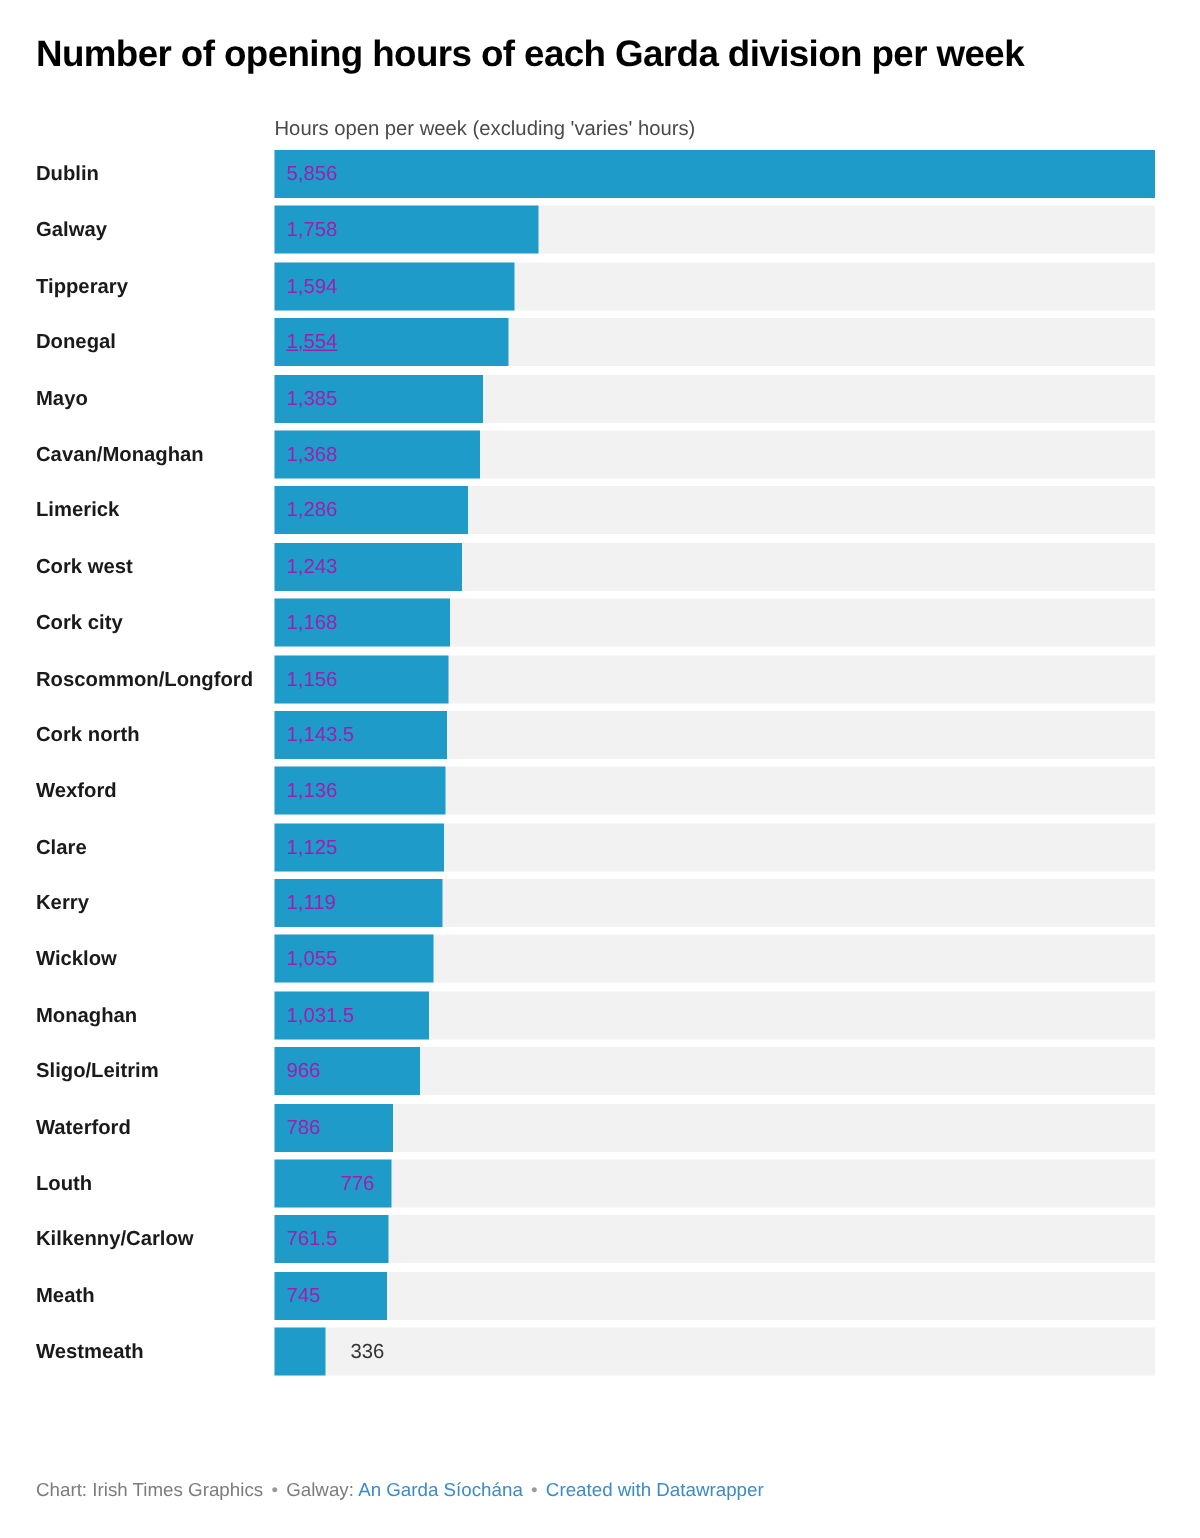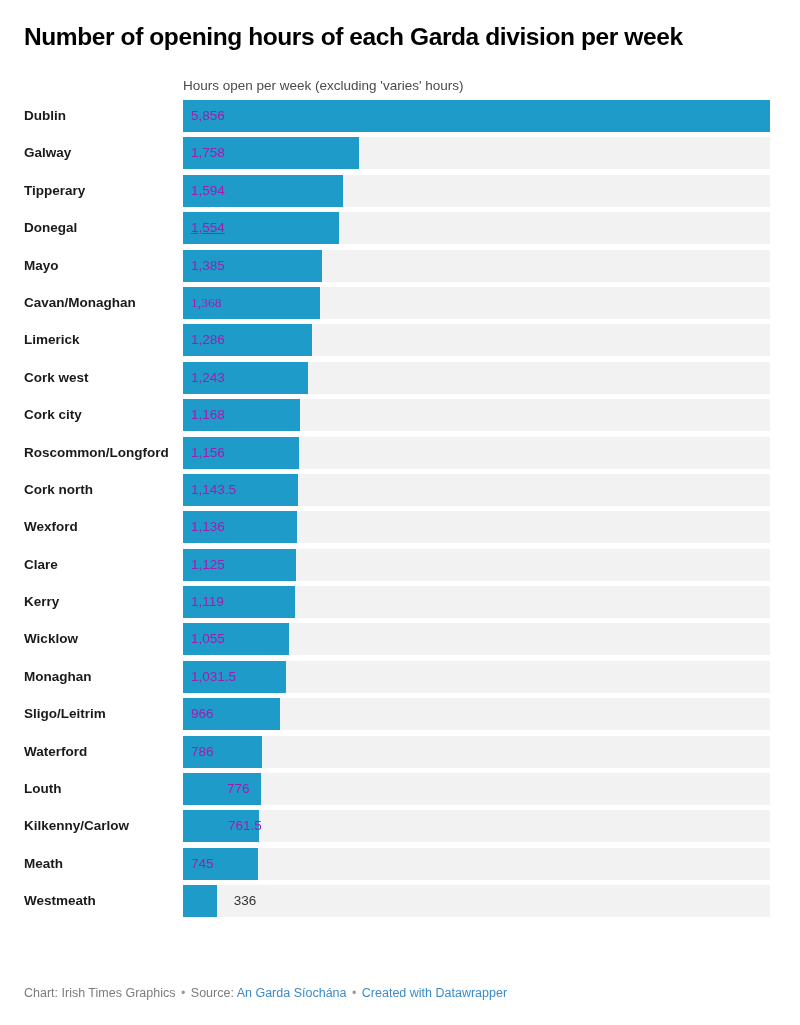--- a/index.html
+++ b/index.html
@@ -164,21 +164,21 @@
         <div class="row-label">Mayo</div>
         <div class="track">
           <div class="bar" style="width: 138.831px; background: rgb(31, 155, 201);"></div>
           <div class="bar-value inside" style="left: 8px;">1,385</div>
         </div>
       </div>
       <div class="bar-row">
         <div class="row-label">Cavan/Monaghan</div>
         <div class="track">
           <div class="bar" style="width: 137.127px; background: rgb(31, 155, 201);"></div>
-          <div class="bar-value inside" style="left: 8px; font-family: Liberation Serif, serif;">1,368</div>
+          <div class="bar-value inside" style="left: 8px;">1,368</div>
         </div>
       </div>
       <div class="bar-row">
         <div class="row-label">Limerick</div>
         <div class="track">
           <div class="bar" style="width: 128.907px; background: rgb(31, 155, 201);"></div>
           <div class="bar-value inside" style="left: 8px;">1,286</div>
         </div>
       </div>
       <div class="bar-row">
@@ -262,21 +262,21 @@
         <div class="row-label">Louth</div>
         <div class="track">
           <div class="bar" style="width: 77.7855px; background: rgb(31, 155, 201);"></div>
           <div class="bar-value inside" style="left: 8px; margin-left: 36px;">776</div>
         </div>
       </div>
       <div class="bar-row">
         <div class="row-label">Kilkenny/Carlow</div>
         <div class="track">
           <div class="bar" style="width: 76.3321px; background: rgb(31, 155, 201);"></div>
-          <div class="bar-value inside" style="left: 8px; margin-left: 37px;">761.5</div>
+          <div class="bar-value inside" style="left: 8px;">761.5</div>
         </div>
       </div>
       <div class="bar-row">
         <div class="row-label">Meath</div>
         <div class="track">
           <div class="bar" style="width: 74.6781px; background: rgb(31, 155, 201);"></div>
           <div class="bar-value inside" style="left: 8px;">745</div>
         </div>
       </div>
       <div class="bar-row">
@@ -284,19 +284,19 @@
         <div class="track">
           <div class="bar" style="width: 33.6803px; background: rgb(31, 155, 201);"></div>
           <div class="bar-value outside" style="left: 50.6803px;">336</div>
         </div>
       </div>
     </div>
 
   <div id="footer">
     <span>Chart: Irish Times Graphics</span>
     <span class="sep">•</span>
-    <span>Source:</span>
+    <span>Galway:</span>
     <span class="link">An Garda Síochána</span>
     <span class="sep">•</span>
     <span class="link">Created with Datawrapper</span>
   </div>
 
 </div>
 
 </body></html>

